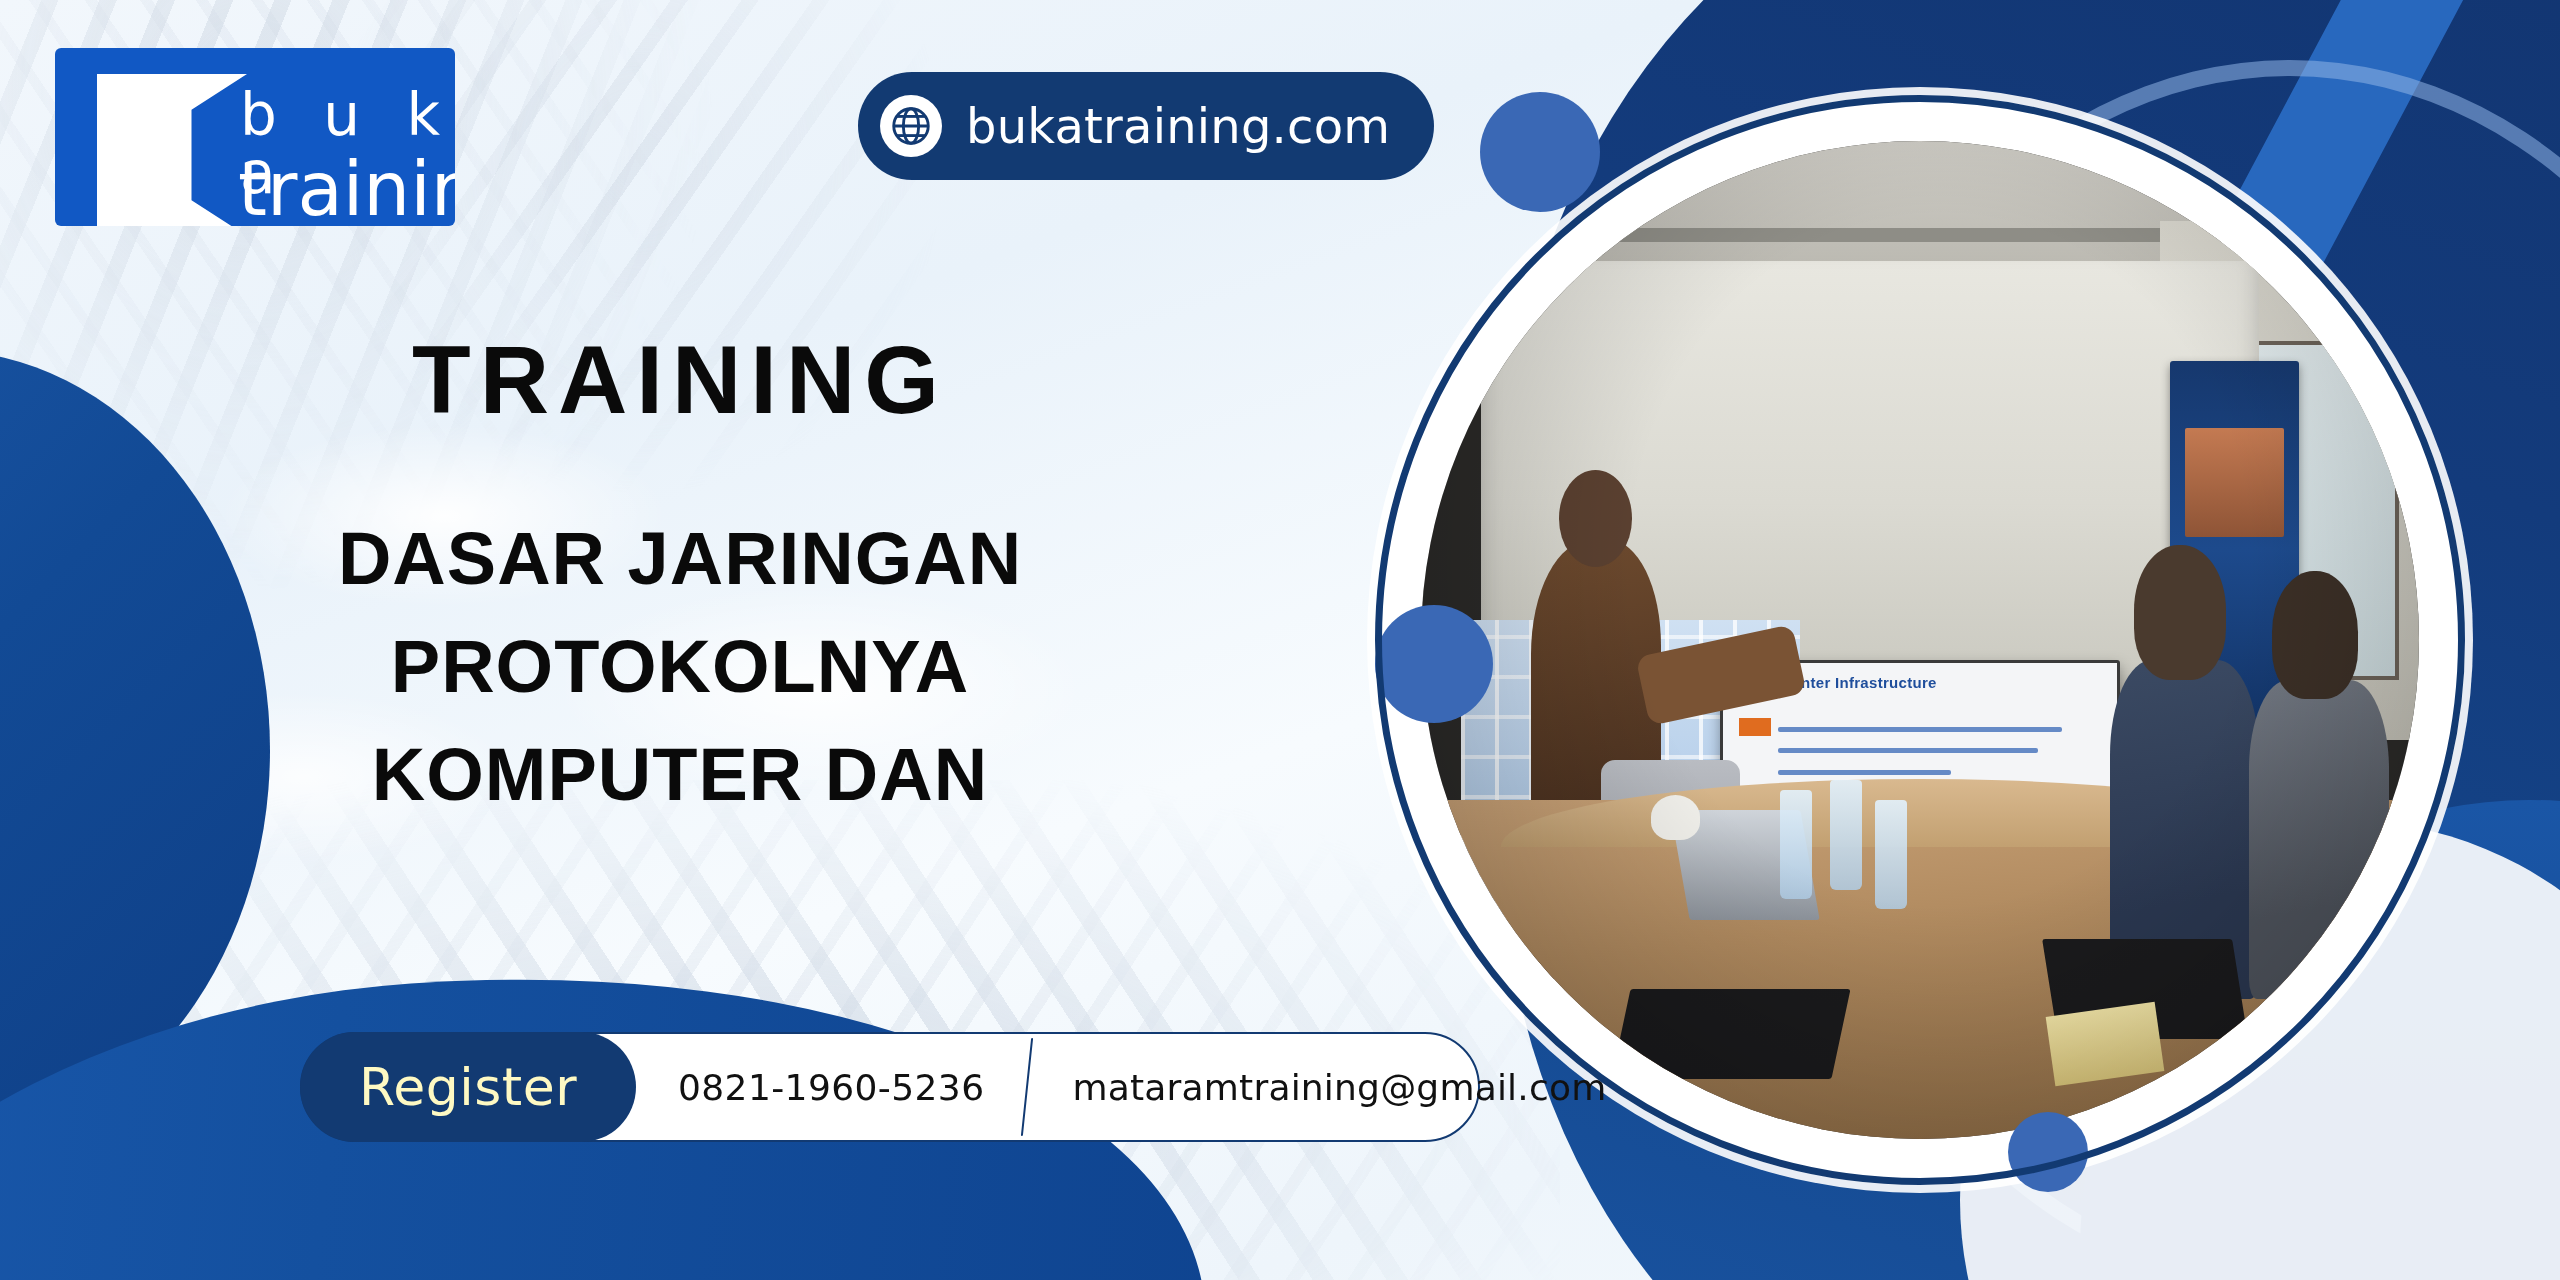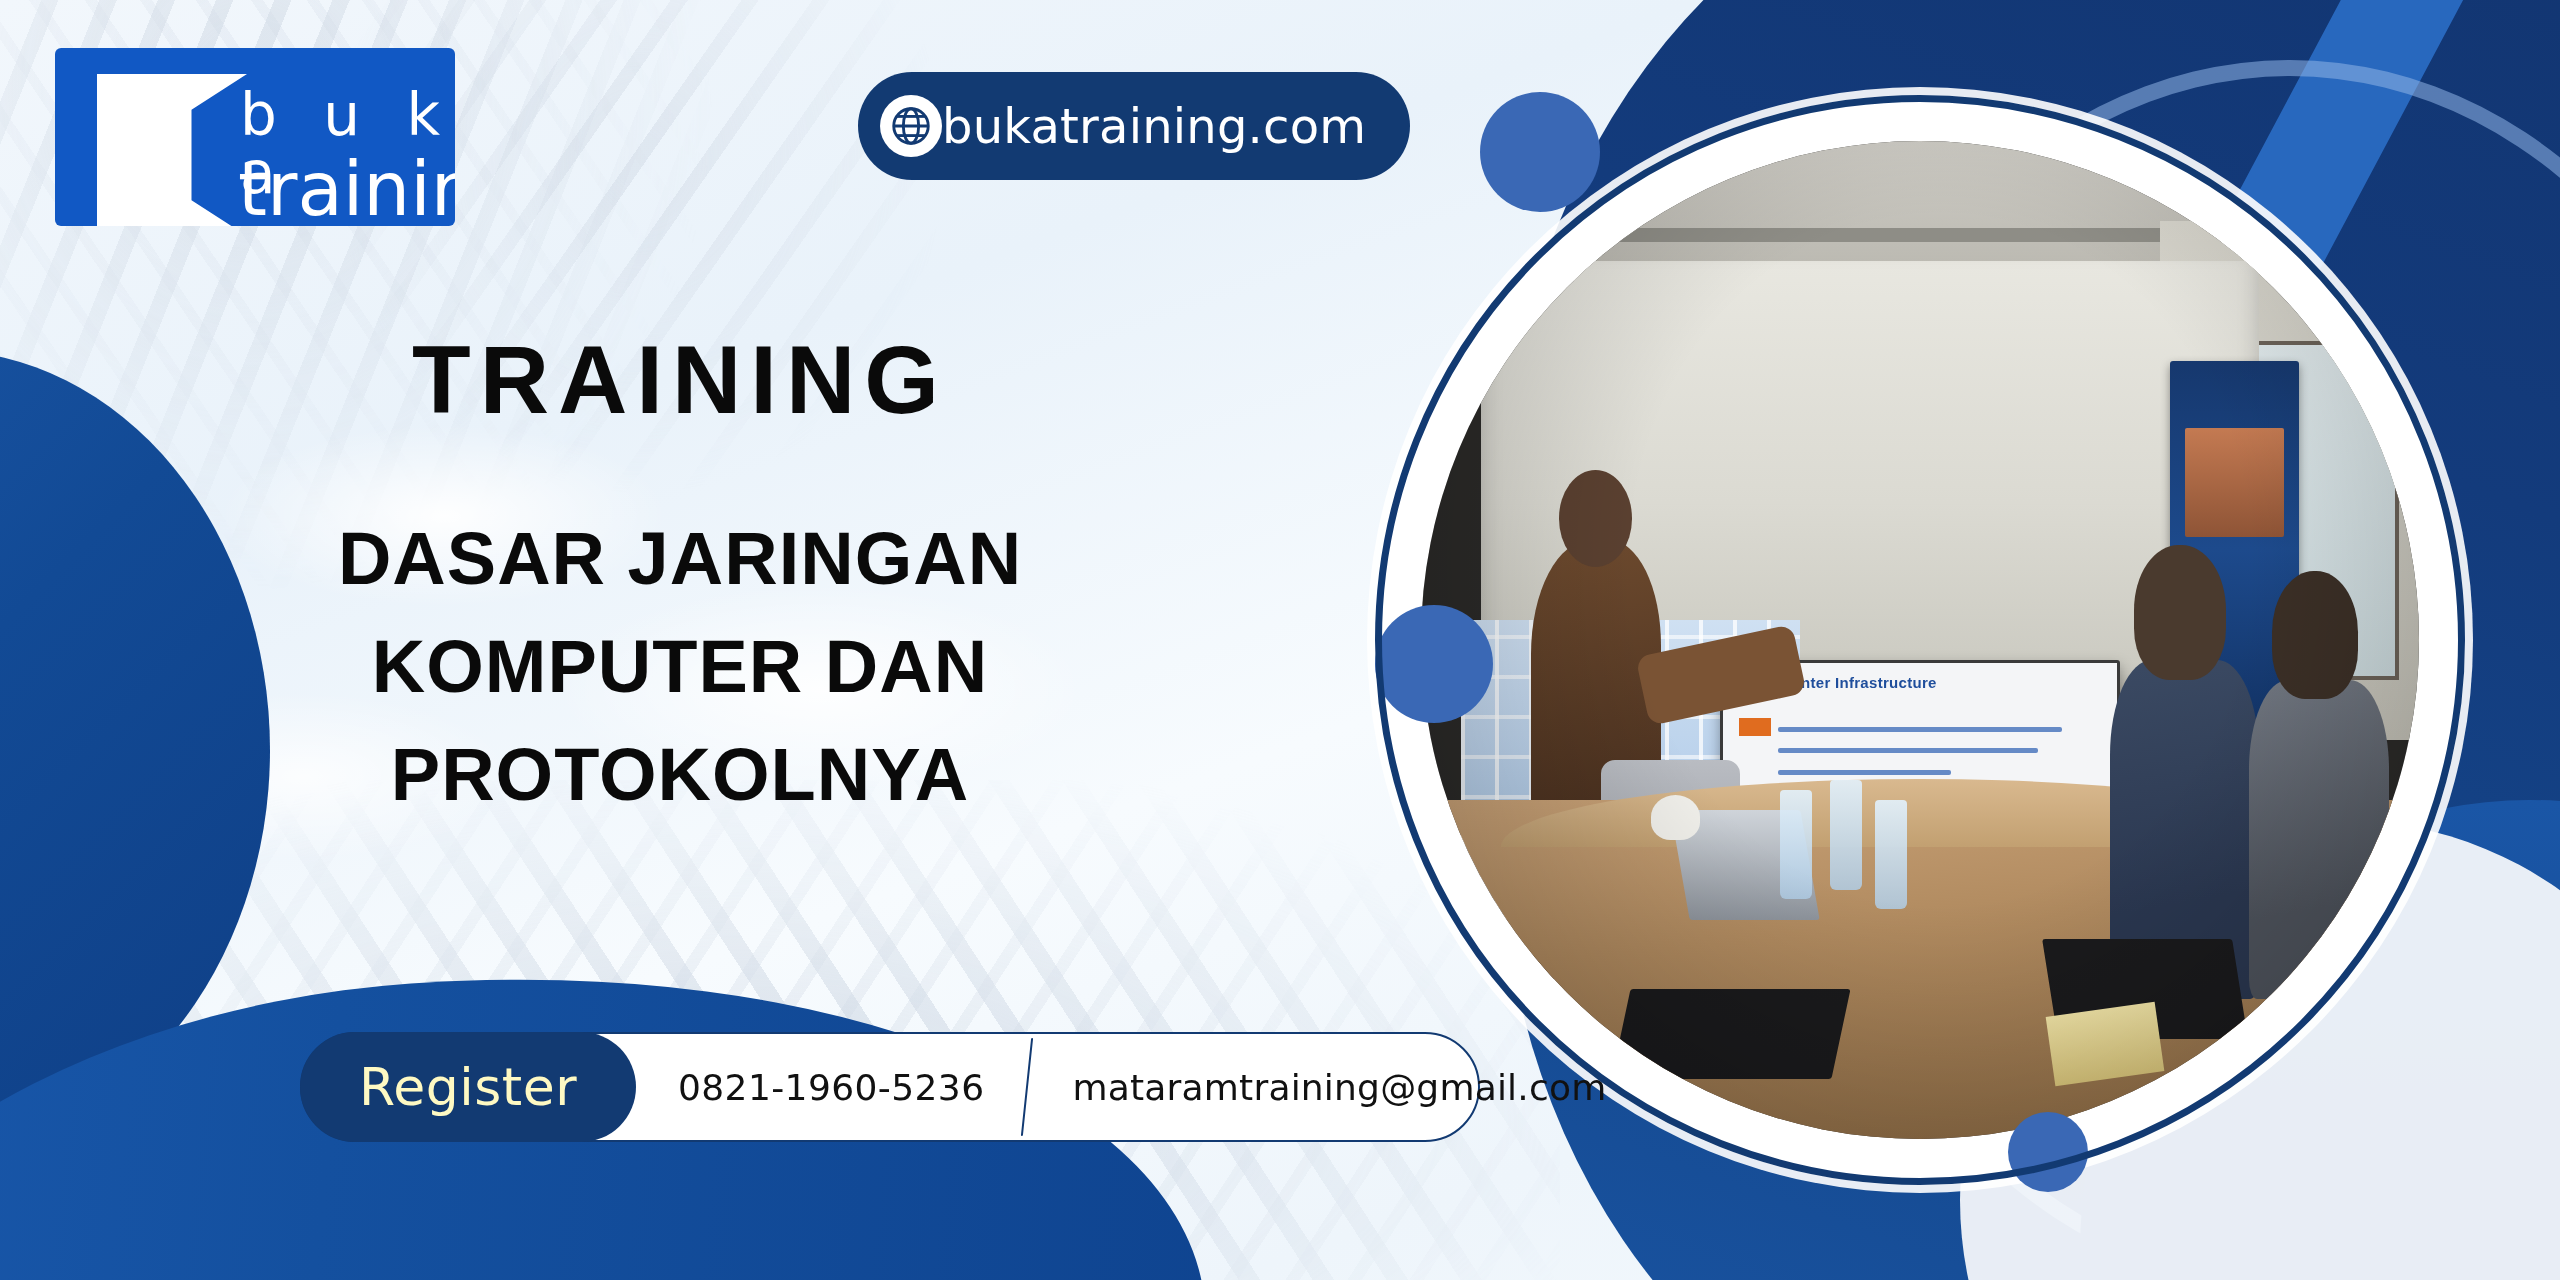--- a/index.html
+++ b/index.html
@@ -228,21 +228,21 @@
     letter-spacing:0px; line-height:1;
     font-family:"DejaVu Sans", sans-serif;
   }
 
   
   .web-pill {
     position:absolute; left:858px; top:72px;
     height:108px; padding:0 44px 0 22px;
     background:#123a72;
     border-radius:60px;
-    display:flex; align-items:center; 
+    display:flex; align-items:center; gap:24px;
   }
   .globe {
     width:62px; height:62px; border-radius:50%;
     background:#ffffff;
     display:flex; align-items:center; justify-content:center;
     flex:0 0 auto;
   }
   .web-text {
     color:#ffffff; font-size:48px; font-weight:400;
     letter-spacing:.2px; white-space:nowrap;
@@ -386,22 +386,22 @@
         <line x1="4.6" y1="17" x2="19.4" y2="17"></line>
       </svg>
     </span>
     <span class="web-text">bukatraining.com</span>
   </div>
 
   <div class="headline">
     <div class="h-main">TRAINING</div>
     <div class="h-sub">
       <div class="h-sub-line">DASAR JARINGAN</div>
+      <div class="h-sub-line">PROTOKOLNYA</div>
       <div class="h-sub-line">KOMPUTER DAN</div>
-      <div class="h-sub-line">PROTOKOLNYA</div>
     </div>
   </div>
 
   <div class="reg-bar">
     <div class="reg-outer"></div>
     <div class="reg-pill">Register</div>
     <div class="reg-phone">0821-1960-5236</div>
     <div class="reg-div"></div>
     <div class="reg-email">mataramtraining@gmail.com</div>
   </div>

